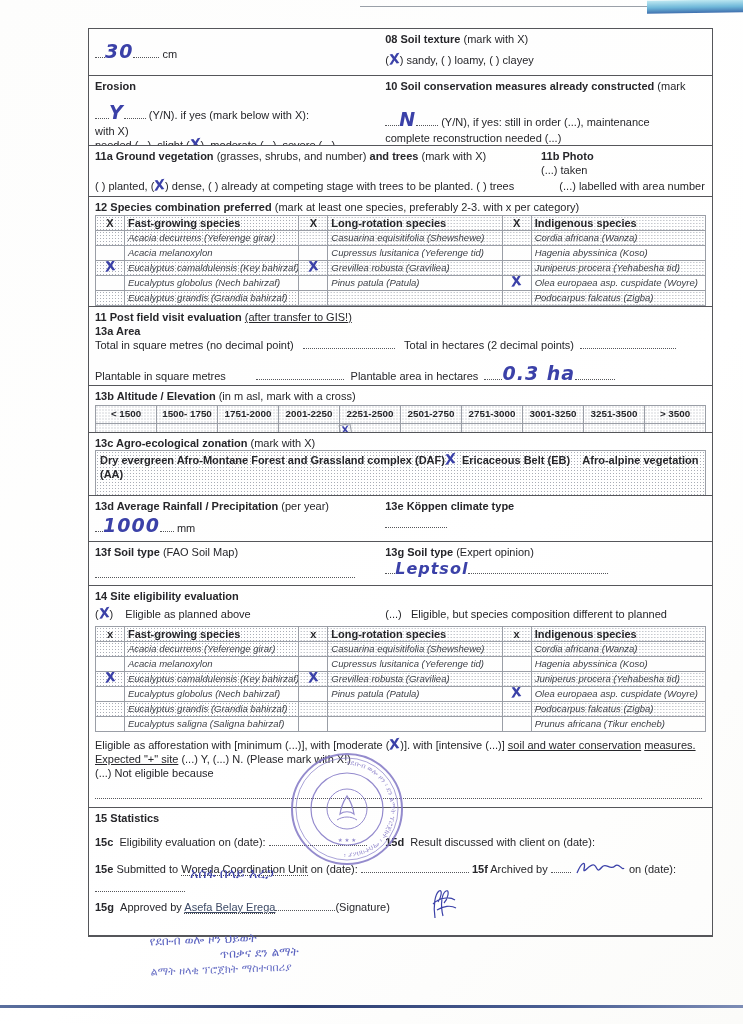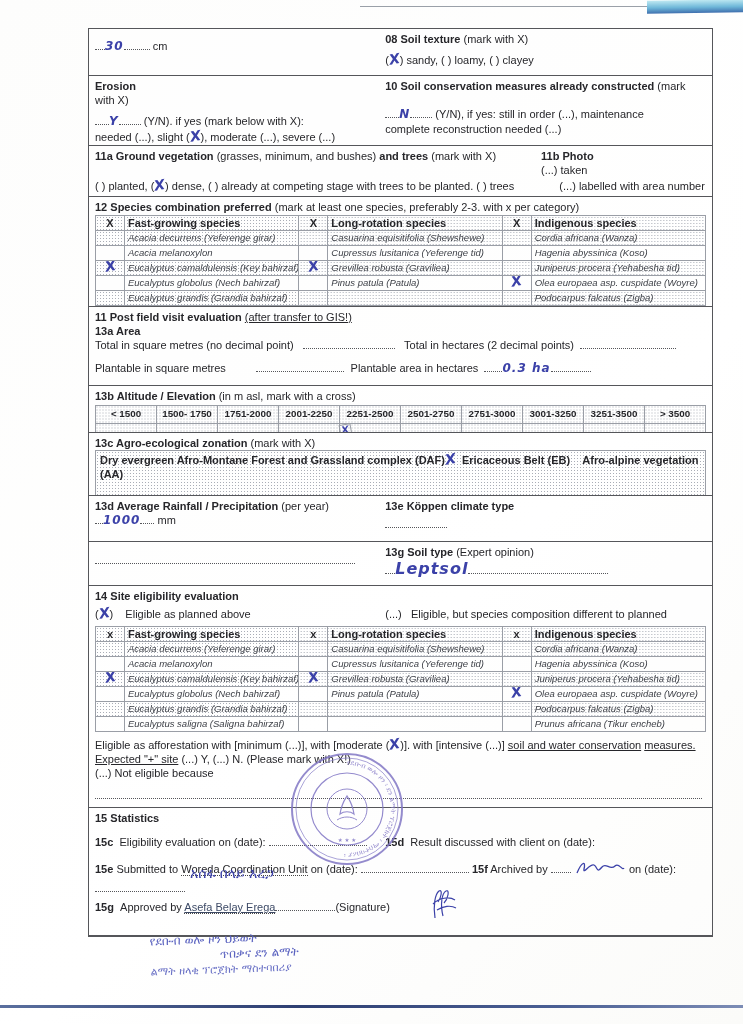--- a/index.html
+++ b/index.html
@@ -16,21 +16,21 @@
   .row{position:relative;border-bottom:1px solid #55565a;box-sizing:border-box;overflow:hidden;padding:3px 6px;}
   .cols{display:flex;}
   .c1{width:47.5%;box-sizing:border-box;padding-right:6px;}
   .c2{width:52.5%;box-sizing:border-box;}
   .b{font-weight:bold;}
   .u{text-decoration:underline;}
   .udot{border-bottom:1px dotted #444;}
   .dots{display:inline-block;border-bottom:1.6px dotted #55565a;height:9px;vertical-align:baseline;}
   .hand{font-family:"DejaVu Sans",sans-serif;font-style:italic;color:#3b41a8;font-weight:bold;}
   .hx{display:inline-block;transform:rotate(-10deg);font-size:14px;line-height:8px;}
-  .hval{font-size:12px;letter-spacing:1px;}
+  .hval{font-size:19px;letter-spacing:1px;}
   .hatch{background-image:radial-gradient(#a9adb6 0.6px,rgba(255,255,255,0) 0.75px);background-size:3px 3px;}
   table.sp{border-collapse:collapse;width:100%;table-layout:fixed;}
   table.sp td{border:1px solid #9a9ea6;padding:0 3px;height:14px;overflow:hidden;white-space:nowrap;
               font-size:9.5px;color:#3e4148;}
   table.sp td.xc{width:22px;text-align:center;}
   table.sp tr.head td{font-weight:bold;font-size:11px;color:#26262a;font-style:normal;}
   table.sp td.nm{font-style:italic;}
   table.alt{border-collapse:collapse;width:100%;table-layout:fixed;margin-top:2px;}
   table.alt td{border:1px solid #9a9ea6;text-align:center;font-weight:bold;font-size:9.8px;height:15px;
                overflow:hidden;white-space:nowrap;}
@@ -66,42 +66,42 @@
         <div><span class="b"><span>08</span> <span>Soil texture</span></span> <span>(mark with X)</span></div>
         <div style="margin-top:7px;">
           <span>(</span><span class="hand hx">X</span><span>) sandy, ( ) loamy, ( ) clayey</span>
         </div>
       </div>
     </div>
 
     <div class="row cols" style="height:70px;">
       <div class="c1">
         <div class="b">Erosion</div>
-        <div>with X)</div>
         <div style="margin-top:7px;">
           <span class="dots" style="width:14px;"></span><span class="hand hval">Y</span><span class="dots" style="width:22px;"></span> <span>(Y/N). if yes (mark below with X):</span>
         </div>
+        <div>with X)</div>
         <div>
           <span>needed (...), slight (</span><span class="hand hx">X</span><span>), moderate (...), severe (...)</span>
         </div>
       </div>
       <div class="c2">
         <div><span class="b"><span>10</span> <span>Soil conservation measures already constructed</span></span> <span>(mark</span></div>
         <div style="margin-top:14px;">
           <span class="dots" style="width:14px;"></span><span class="hand hval">N</span><span class="dots" style="width:22px;"></span> <span>(Y/N), if yes: still in order (...), maintenance</span>
         </div>
         <div>complete reconstruction needed (...)</div>
       </div>
     </div>
 
     <div class="row" style="height:51px;">
       <div class="cols">
         <div style="width:73%;">
           <span class="b"><span>11a</span> <span>Ground vegetation</span></span>
-          <span>(grasses, minimum, and bushes)</span> <span class="b">and trees</span> <span>(mark with X)</span>
+          <span>(grasses, shrubs, and number)</span> <span class="b">and trees</span> <span>(mark with X)</span>
         </div>
         <div style="width:27%;">
           <div class="b"><span>11b</span> <span>Photo</span></div>
           <div>(...) taken</div>
         </div>
       </div>
       <div class="cols" style="margin-top:2px;">
         <div style="width:76%;">
           <span>( ) planted, (</span><span class="hand hx">X</span><span>) dense, ( ) already at competing stage with trees to be planted. ( ) trees</span>
         </div>
@@ -231,20 +231,21 @@
         </div>
       </div>
       <div class="c2">
         <div class="b"><span>13e</span> <span>Köppen climate type</span></div>
         <div style="margin-top:4px;"><span class="dots" style="width:62px;"></span></div>
       </div>
     </div>
 
     <div class="row cols" style="height:44px;">
       <div class="c1">
+        <div><span class="b"><span>13f</span> <span>Soil type</span></span> <span>(FAO Soil Map)</span></div>
         <div style="margin-top:8px;"><span class="dots" style="width:260px;"></span></div>
       </div>
       <div class="c2">
         <div><span class="b"><span>13g</span> <span>Soil type</span></span> <span>(Expert opinion)</span></div>
         <div>
           <span class="dots" style="width:10px;"></span><span class="hand hval" style="font-size:16px;">Leptsol</span><span class="dots" style="width:140px;"></span>
         </div>
       </div>
     </div>
 

